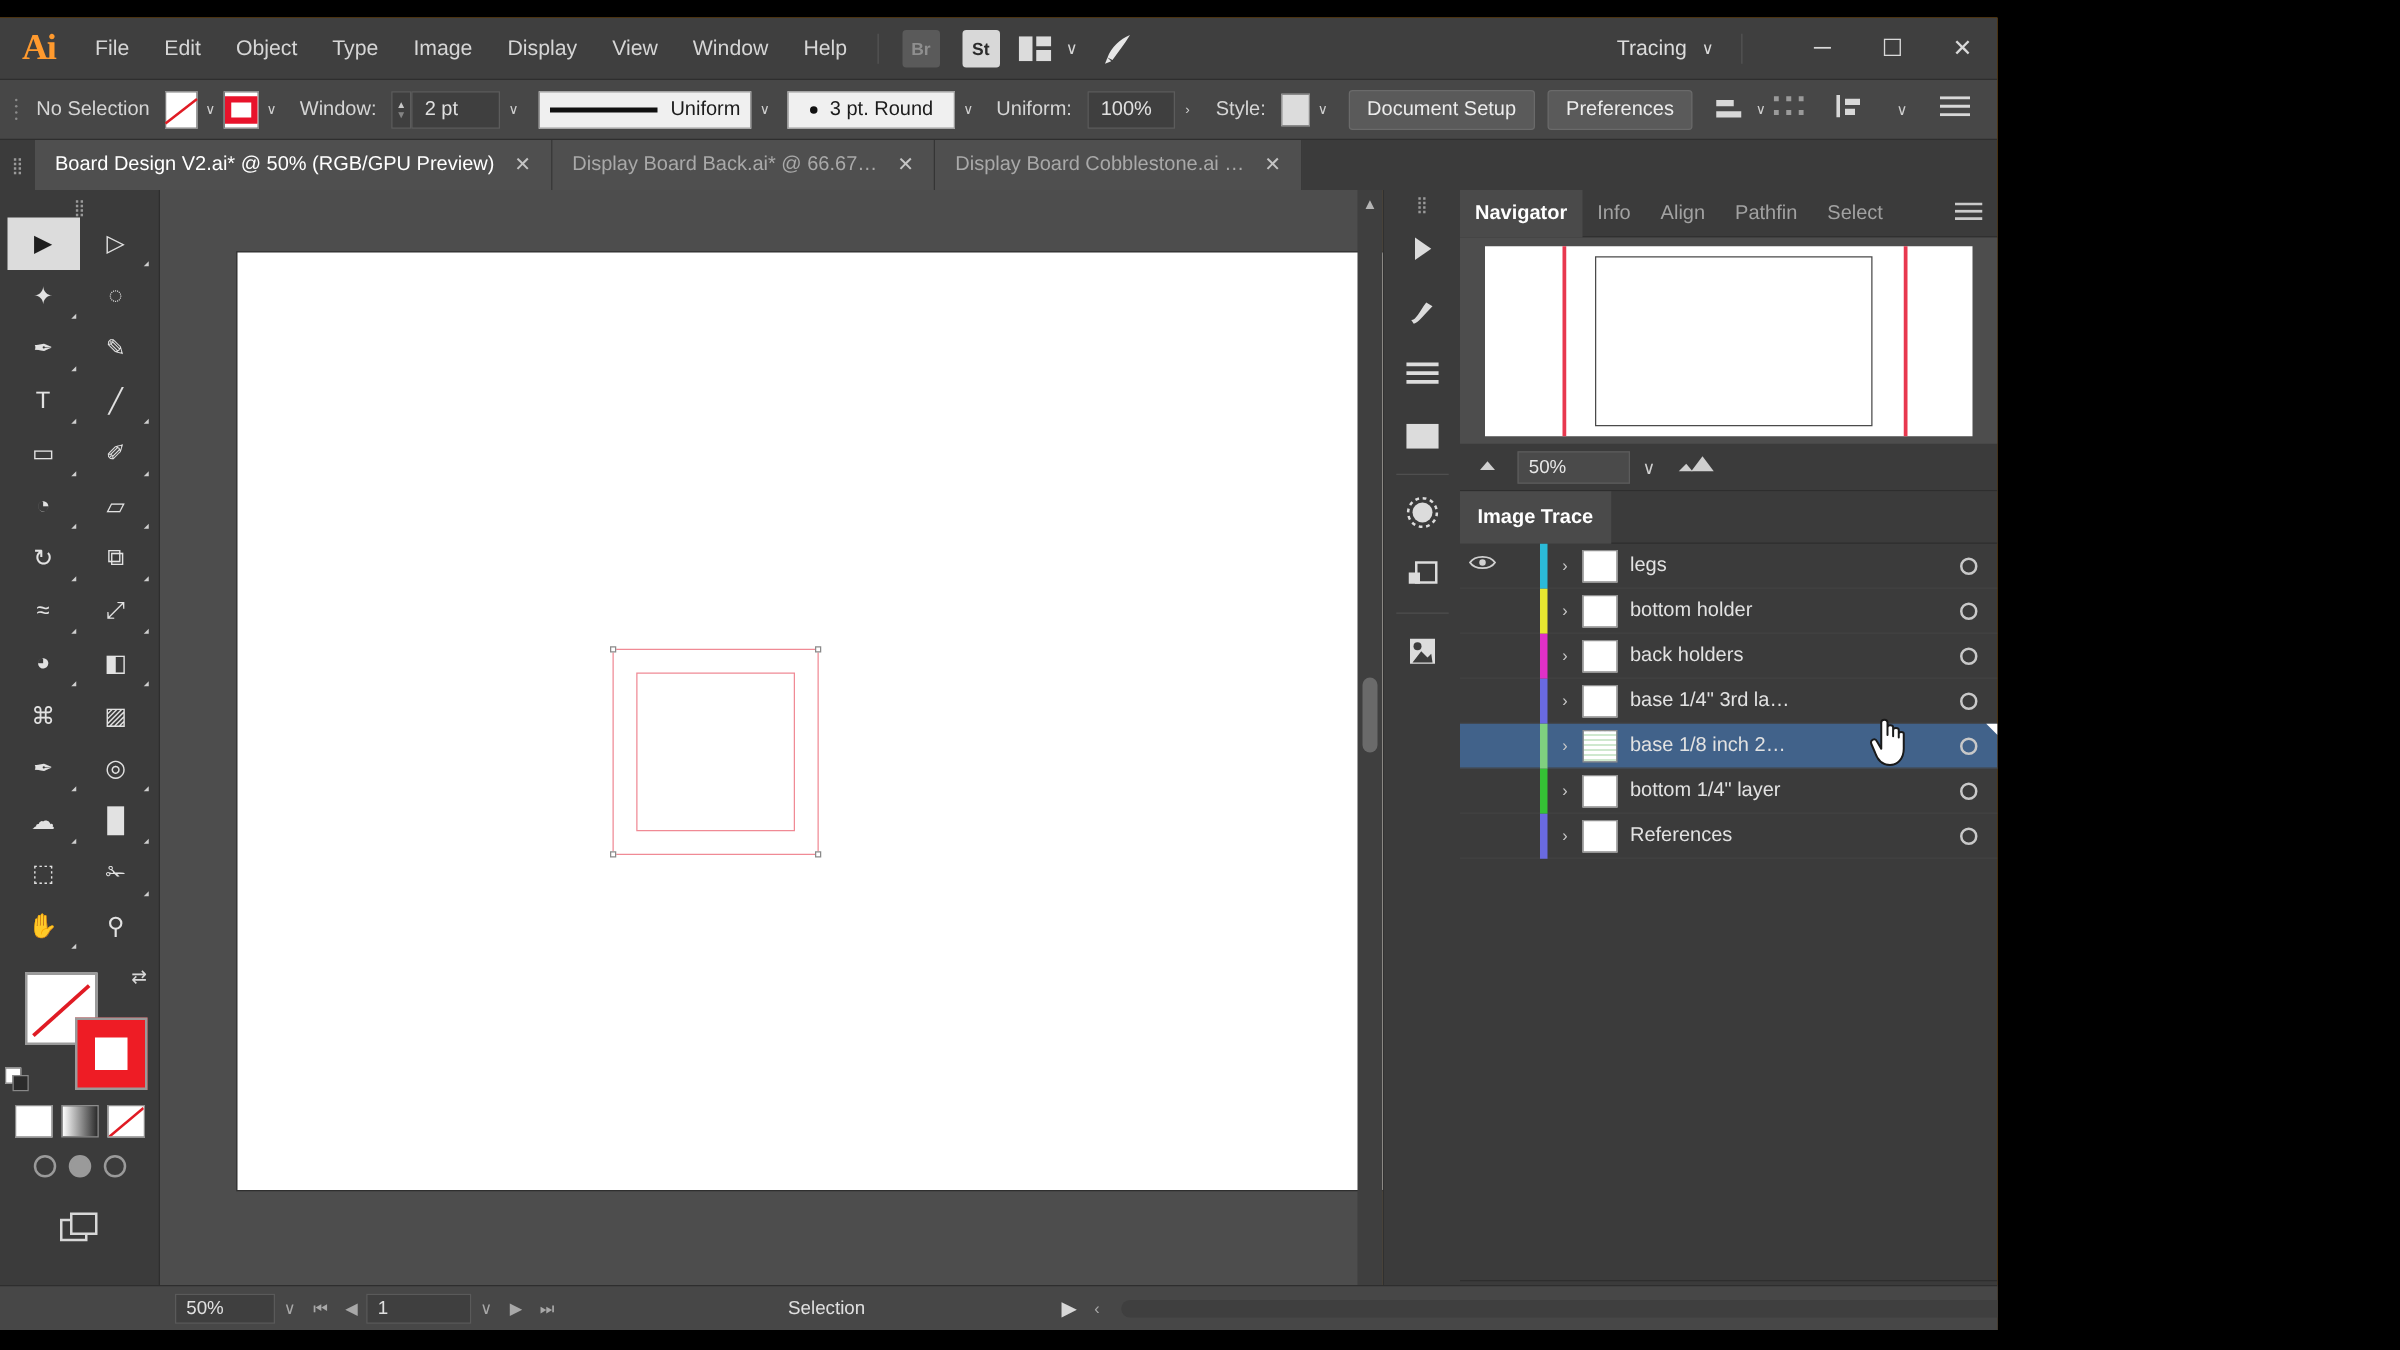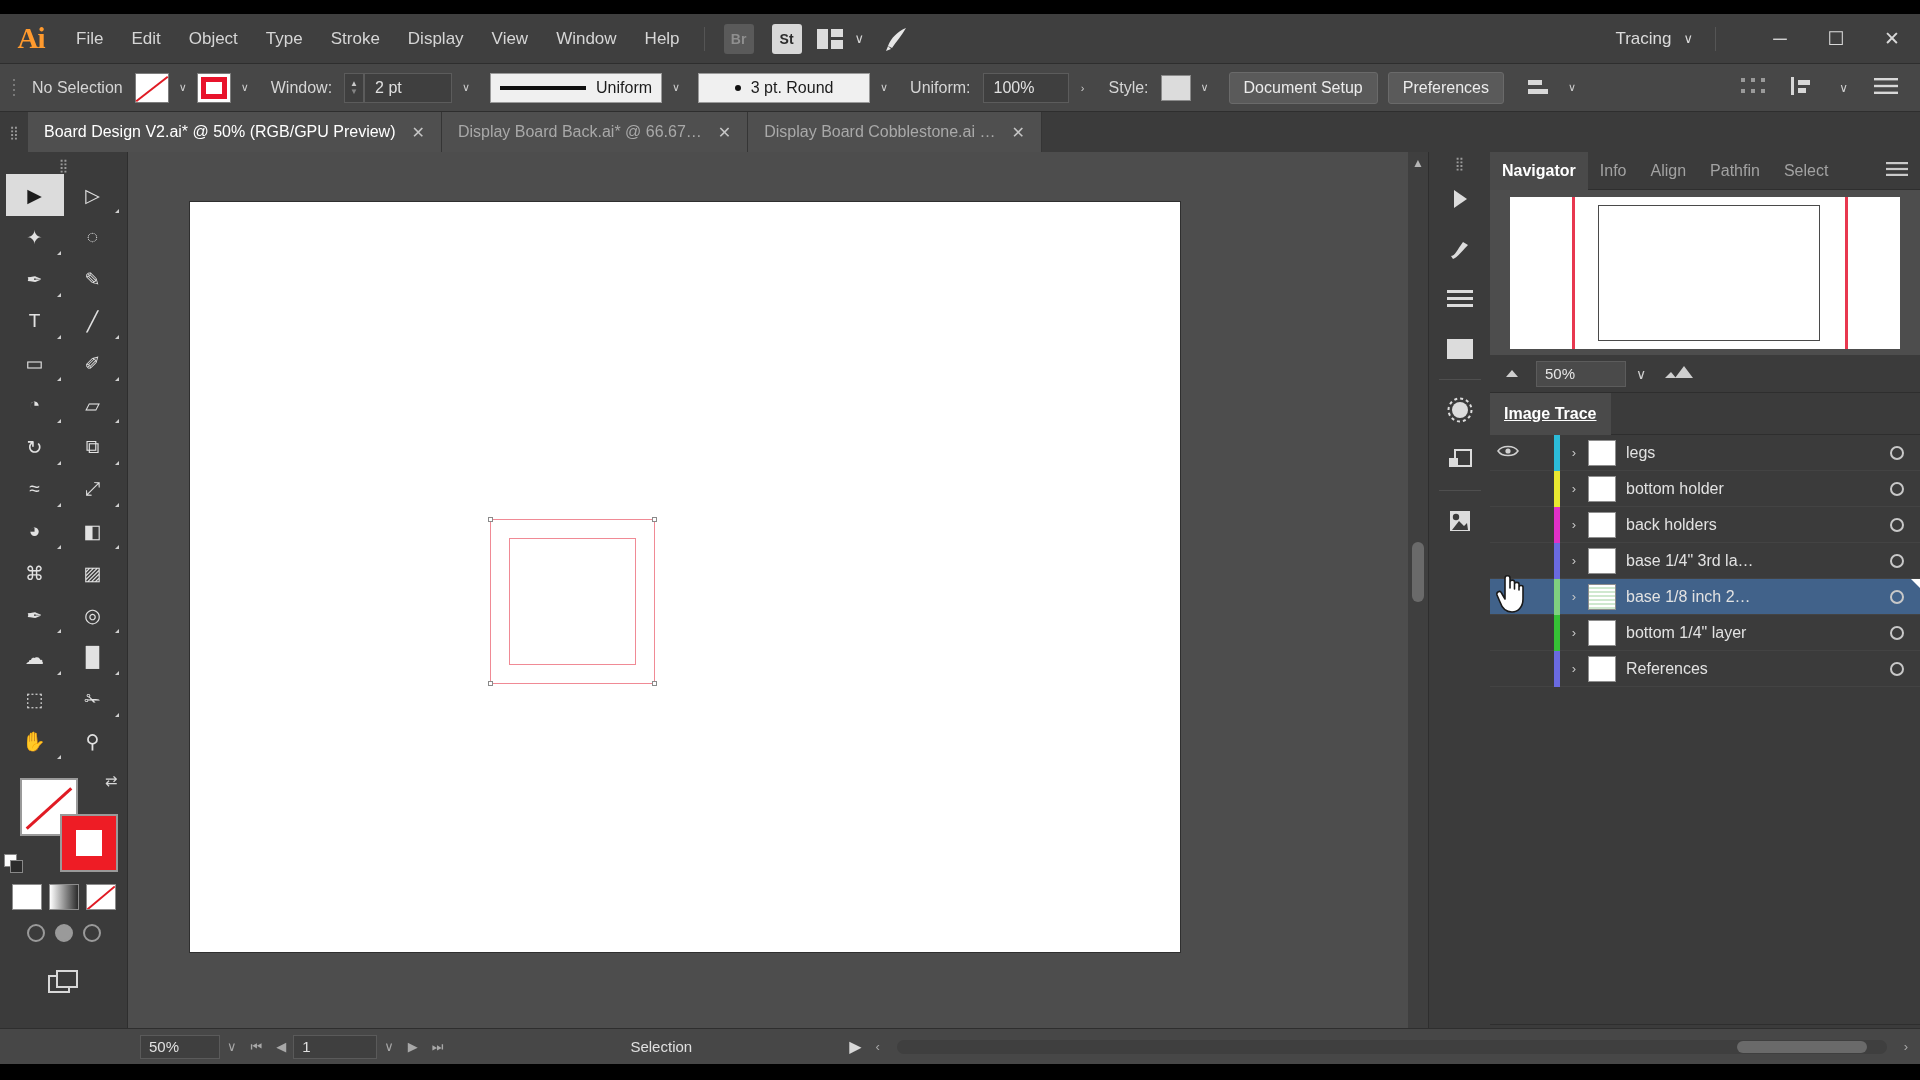--- a/index.html
+++ b/index.html
@@ -4,21 +4,21 @@
 <style>
   * { margin:0; padding:0; box-sizing:border-box; }
   html,body {
     width:1920px; height:1080px; overflow:hidden;
     background:#000;
     font-family:"Liberation Sans", sans-serif;
     -webkit-font-smoothing:antialiased;
   }
   #app {
     position:absolute; left:0; top:14px;
-    width:1920px; height:1050px;
+    width:1598px; height:1050px;
     background:#a16207;
     overflow:hidden;
   }
 
   
   .menubar {
     position:relative; height:50px; background:#3f3f3f;
     display:flex; align-items:center; border-bottom:1px solid #2e2e2e;
   }
   .ai-logo {
@@ -246,21 +246,21 @@
   .nav-zoom-field {
     width:90px; height:26px; background:#4a4a4a; border:1px solid #5c5c5c;
     color:#e6e6e6; font-size:15px; display:flex; align-items:center; padding:0 8px;
   }
   .imgtrace-bar {
     height:42px; background:#3b3b3b; display:flex; align-items:center;
     border-bottom:1px solid #2e2e2e;
   }
   .imgtrace-tab {
     height:42px; padding:0 14px; display:flex; align-items:center;
-    background:#4a4a4a; color:#fff; font-size:16px; font-weight:bold;text-decoration:underline;
+    background:#4a4a4a; color:#fff; font-size:16px; font-weight:bold;
   }
 
   
   .layers-tabs {
     display:flex; align-items:center; height:40px; background:#3b3b3b;
     border-bottom:1px solid #2e2e2e;
   }
   .layer-row {
     display:flex; align-items:center; height:36px; border-bottom:1px solid #434343;
     color:#e2e2e2; font-size:16px; position:relative;
@@ -315,21 +315,21 @@
 
 <div id="app">
 
   <div class="menubar">
     <div class="ai-logo">Ai</div>
 
     <div class="menu-item">File</div>
     <div class="menu-item">Edit</div>
     <div class="menu-item">Object</div>
     <div class="menu-item">Type</div>
-    <div class="menu-item">Stroke</div>
+    <div class="menu-item">Image</div>
     <div class="menu-item">Display</div>
     <div class="menu-item">View</div>
     <div class="menu-item">Window</div>
     <div class="menu-item">Help</div>
 
     <div class="mb-sep"></div>
 
     <div class="mb-badge">Br</div>
     <div class="mb-badge st">St</div>
 

